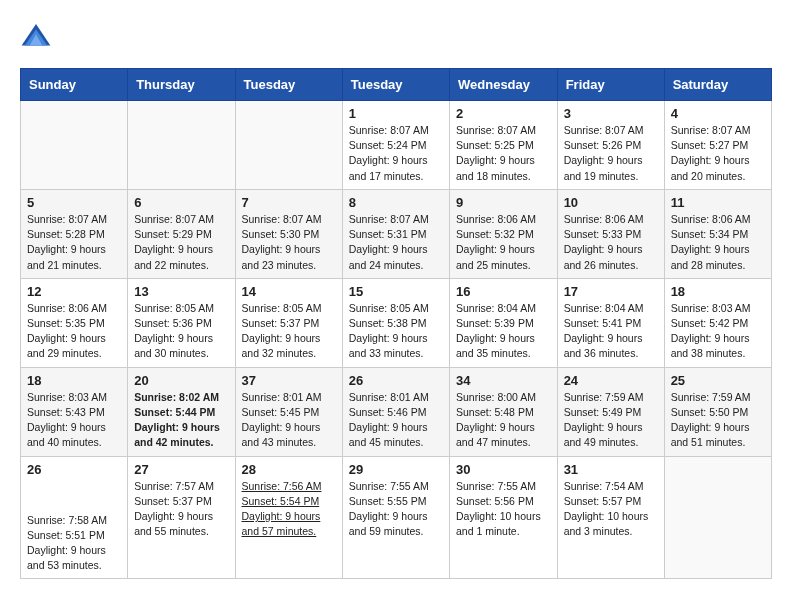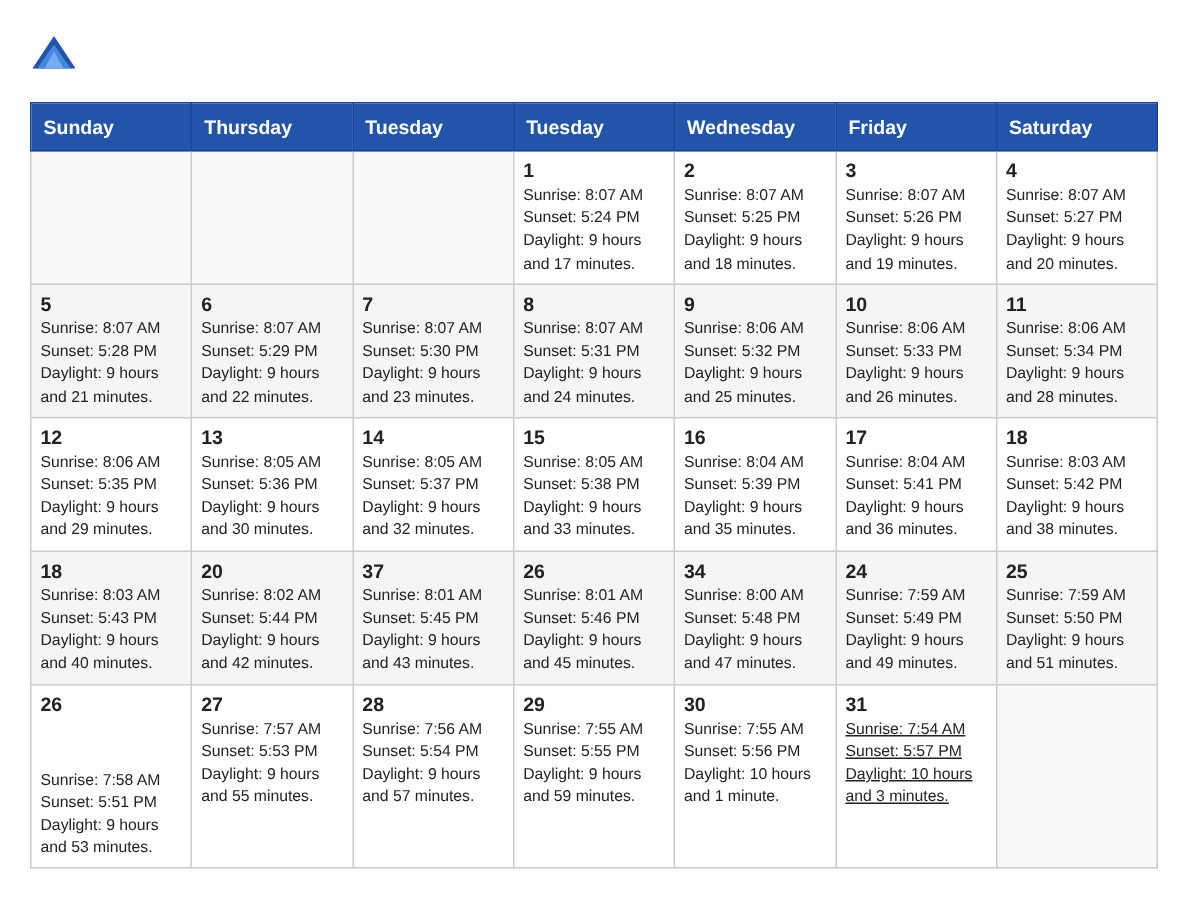--- a/index.html
+++ b/index.html
@@ -248,21 +248,21 @@
       </tr>
       <tr>
         <td>
           <span class="day-number">18</span>
           <div class="day-info" style="white-space: pre-line;">Sunrise: 8:03 AM
 Sunset: 5:43 PM
 Daylight: 9 hours and 40 minutes.</div>
         </td>
         <td>
           <span class="day-number">20</span>
-          <div class="day-info" style="white-space: pre-line;">Sunrise: 8:02 AM
+          <div class="day-info" style="white-space: pre-line; font-weight: bold;">Sunrise: 8:02 AM
 Sunset: 5:44 PM
 Daylight: 9 hours and 42 minutes.</div>
         </td>
         <td>
           <span class="day-number">37</span>
           <div class="day-info" style="white-space: pre-line;">Sunrise: 8:01 AM
 Sunset: 5:45 PM
 Daylight: 9 hours and 43 minutes.</div>
         </td>
         <td>
@@ -293,43 +293,43 @@
       <tr>
         <td>
           <span class="day-number">26</span>
           <div class="day-info" style="white-space: pre-line; margin-top: 36px;">Sunrise: 7:58 AM
 Sunset: 5:51 PM
 Daylight: 9 hours and 53 minutes.</div>
         </td>
         <td>
           <span class="day-number">27</span>
           <div class="day-info" style="white-space: pre-line;">Sunrise: 7:57 AM
-Sunset: 5:53 PM
+Sunset: 5:37 PM
 Daylight: 9 hours and 55 minutes.</div>
         </td>
         <td>
           <span class="day-number">28</span>
-          <div class="day-info" style="white-space: pre-line;">Sunrise: 7:56 AM
+          <div class="day-info" style="white-space: pre-line; text-decoration: underline;">Sunrise: 7:56 AM
 Sunset: 5:54 PM
 Daylight: 9 hours and 57 minutes.</div>
         </td>
         <td>
           <span class="day-number">29</span>
           <div class="day-info" style="white-space: pre-line;">Sunrise: 7:55 AM
 Sunset: 5:55 PM
 Daylight: 9 hours and 59 minutes.</div>
         </td>
         <td>
           <span class="day-number">30</span>
           <div class="day-info" style="white-space: pre-line;">Sunrise: 7:55 AM
 Sunset: 5:56 PM
 Daylight: 10 hours and 1 minute.</div>
         </td>
         <td>
           <span class="day-number">31</span>
-          <div class="day-info" style="white-space: pre-line; text-decoration: underline;">Sunrise: 7:54 AM
+          <div class="day-info" style="white-space: pre-line;">Sunrise: 7:54 AM
 Sunset: 5:57 PM
 Daylight: 10 hours and 3 minutes.</div>
         </td>
         <td class="empty-cell"></td>
       </tr>
     </tbody>
 </table>
 
 </body></html>

